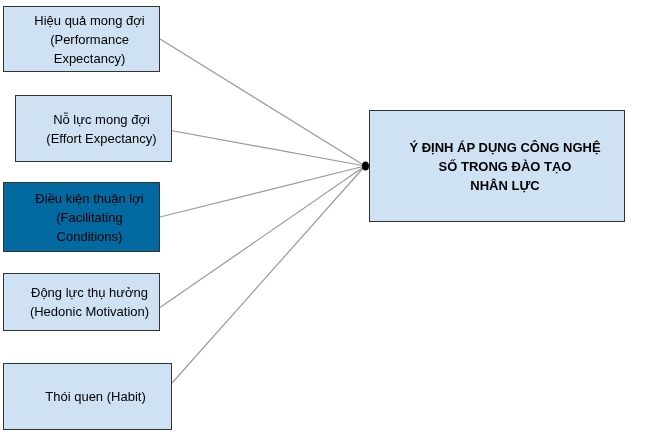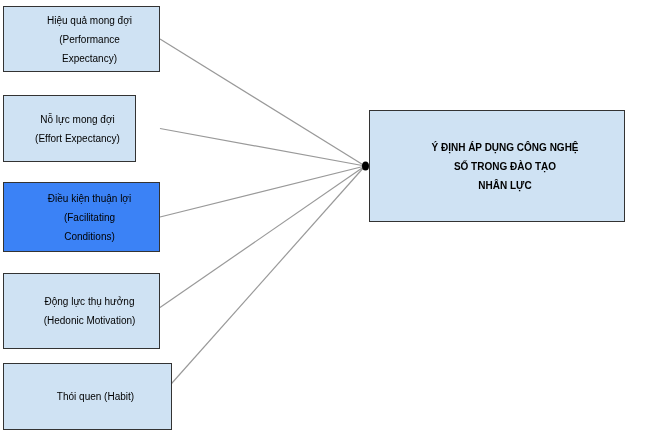--- a/index.html
+++ b/index.html
@@ -29,21 +29,21 @@
     background: #cfe2f3;
     border: 1.5px solid #333333;
     display: flex;
     align-items: center;
     justify-content: center;
     text-align: center;
   }
   .node-label {
     white-space: pre-line;
     color: #000000;
-    font-size: 10px;
+    font-size: 13px;
     line-height: 19px;
     padding: 0 4px;
     margin-left: 16px;
   }
 </style>
 </head>
 <body>
 
 <div class="canvas">
 
@@ -55,32 +55,32 @@
       <line x1="160" y1="396.5" x2="365" y2="166" stroke="#999999" stroke-width="1.2"></line>
       <ellipse cx="365.5" cy="166" rx="3.5" ry="4.5" fill="#000000"></ellipse>
     </svg>
 
   <div class="node" style="left: 3px; top: 6px; width: 157px; height: 66px; background: rgb(207, 226, 243); border-color: rgb(51, 51, 51);">
     <div class="node-label" style="color: rgb(0, 0, 0);">Hiệu quả mong đợi
 (Performance
 Expectancy)</div>
   </div>
 
-  <div class="node" style="left: 3px; top: 95px; width: 133px; height: 67px; background: rgb(207, 226, 243); border-color: rgb(51, 51, 51);">
+  <div class="node" style="left: 15px; top: 95px; width: 157px; height: 67px; background: rgb(207, 226, 243); border-color: rgb(51, 51, 51);">
     <div class="node-label" style="color: rgb(0, 0, 0);">Nỗ lực mong đợi
 (Effort Expectancy)</div>
   </div>
 
-  <div class="node" style="left: 3px; top: 182px; width: 157px; height: 70px; background: #3b82f6; border-color: rgb(51, 51, 51);">
+  <div class="node" style="left: 3px; top: 182px; width: 157px; height: 70px; background: #0369a1; border-color: rgb(51, 51, 51);">
     <div class="node-label" style="color: rgb(0, 0, 0);">Điều kiện thuận lợi
 (Facilitating
 Conditions)</div>
   </div>
 
-  <div class="node" style="left: 3px; top: 273px; width: 157px; height: 76px; background: rgb(207, 226, 243); border-color: rgb(51, 51, 51);">
+  <div class="node" style="left: 3px; top: 273px; width: 157px; height: 58px; background: rgb(207, 226, 243); border-color: rgb(51, 51, 51);">
     <div class="node-label" style="color: rgb(0, 0, 0);">Động lực thụ hưởng
 (Hedonic Motivation)</div>
   </div>
 
   <div class="node" style="left: 3px; top: 363px; width: 169px; height: 67px; background: rgb(207, 226, 243); border-color: rgb(51, 51, 51);">
     <div class="node-label" style="color: rgb(0, 0, 0);">Thói quen (Habit)</div>
   </div>
 
   <div class="node" style="left: 369px; top: 110px; width: 256px; height: 112px; background: rgb(207, 226, 243); border-color: rgb(51, 51, 51); font-weight: bold;">
     <div class="node-label" style="color: rgb(0, 0, 0);">Ý ĐỊNH ÁP DỤNG CÔNG NGHỆ

